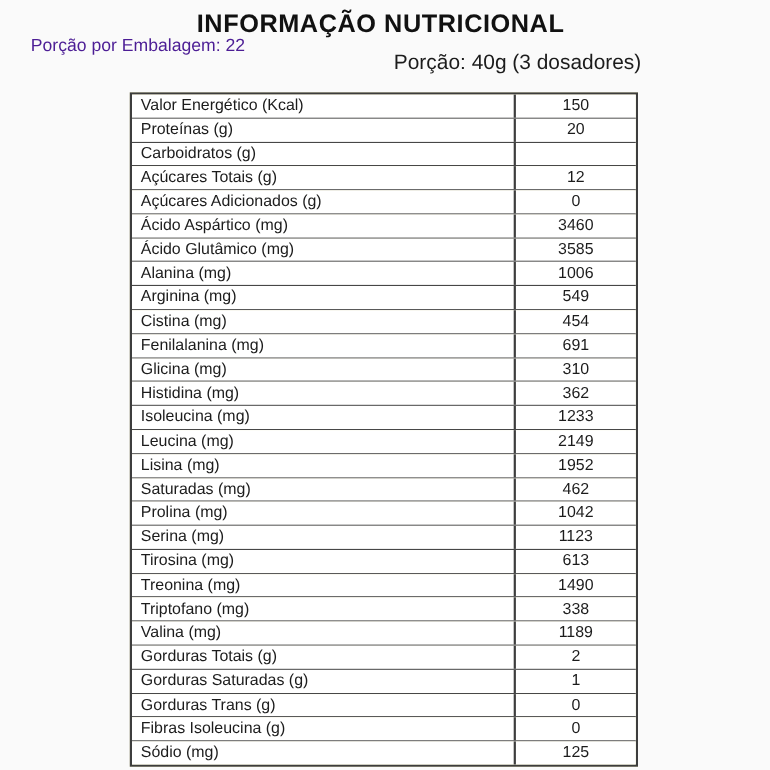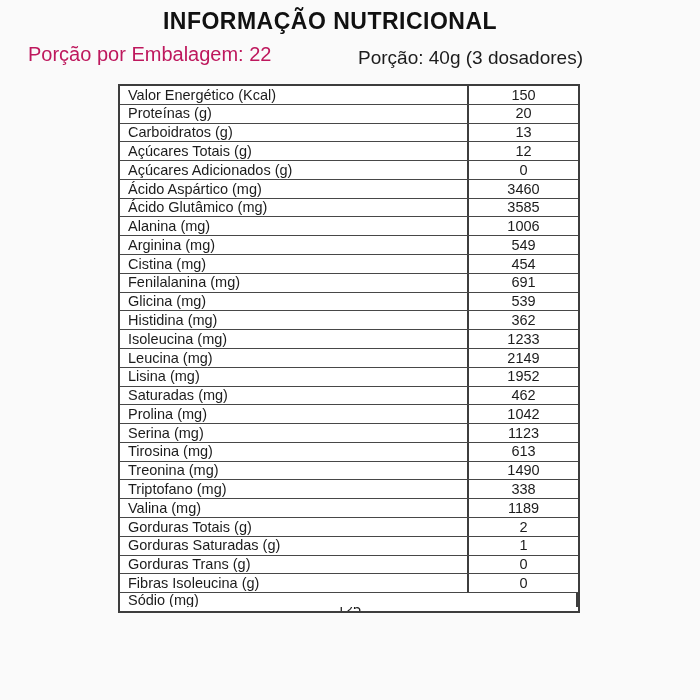--- a/index.html
+++ b/index.html
@@ -20,58 +20,58 @@
   .title {
     position: absolute;
     top: 8px;
     left: 0;
     width: 660px;
     text-align: center;
     font-size: 23px;
     font-weight: 700;
     letter-spacing: 0.5px;
     color: #111;
+    padding-left: 16px;
   }
   .subtitle-left {
     position: absolute;
-    top: 43px;
+    top: 33px;
     left: 28px;
-    font-size: 20px;
-    color: #be185d;
+    font-size: 16px;
+    color: #4c1d95;
   }
   .subtitle-right {
     position: absolute;
     top: 47px;
     left: 358px;
     font-size: 19px;
     color: #1c1c1c;
   }
   .nutrition-table {
     position: absolute;
     top: 84px;
     left: 118px;
     width: 462px;
-    height: 529px;
+    height: 613px;
     box-sizing: border-box;
     border: 2px solid #3d3d3d;
     background: #fef9c3;
     display: flex;
     flex-direction: column;
   }
   .row {
     flex: 1 1 0;
     display: flex;
     align-items: stretch;
     border-bottom: 1px solid #474747;
     background: #ffffff;
     min-height: 0;
   }
   .row:last-child {
     border-bottom: none;
-    flex-direction: column;
   }
   .cell {
     display: flex;
     align-items: center;
     font-size: 14.5px;
     line-height: 1;
     white-space: nowrap;
     overflow: hidden;
   }
   .cell.label {
@@ -99,21 +99,20 @@
       <div class="row">
         <span class="cell label">Valor Energético (Kcal)</span>
         <span class="cell value">150</span>
       </div>
       <div class="row">
         <span class="cell label">Proteínas (g)</span>
         <span class="cell value">20</span>
       </div>
       <div class="row">
         <span class="cell label">Carboidratos (g)</span>
-        <span class="cell value">13</span>
       </div>
       <div class="row">
         <span class="cell label">Açúcares Totais (g)</span>
         <span class="cell value">12</span>
       </div>
       <div class="row">
         <span class="cell label">Açúcares Adicionados (g)</span>
         <span class="cell value">0</span>
       </div>
       <div class="row">
@@ -135,21 +134,21 @@
       <div class="row">
         <span class="cell label">Cistina (mg)</span>
         <span class="cell value">454</span>
       </div>
       <div class="row">
         <span class="cell label">Fenilalanina (mg)</span>
         <span class="cell value">691</span>
       </div>
       <div class="row">
         <span class="cell label">Glicina (mg)</span>
-        <span class="cell value">539</span>
+        <span class="cell value">310</span>
       </div>
       <div class="row">
         <span class="cell label">Histidina (mg)</span>
         <span class="cell value">362</span>
       </div>
       <div class="row">
         <span class="cell label">Isoleucina (mg)</span>
         <span class="cell value">1233</span>
       </div>
       <div class="row">

